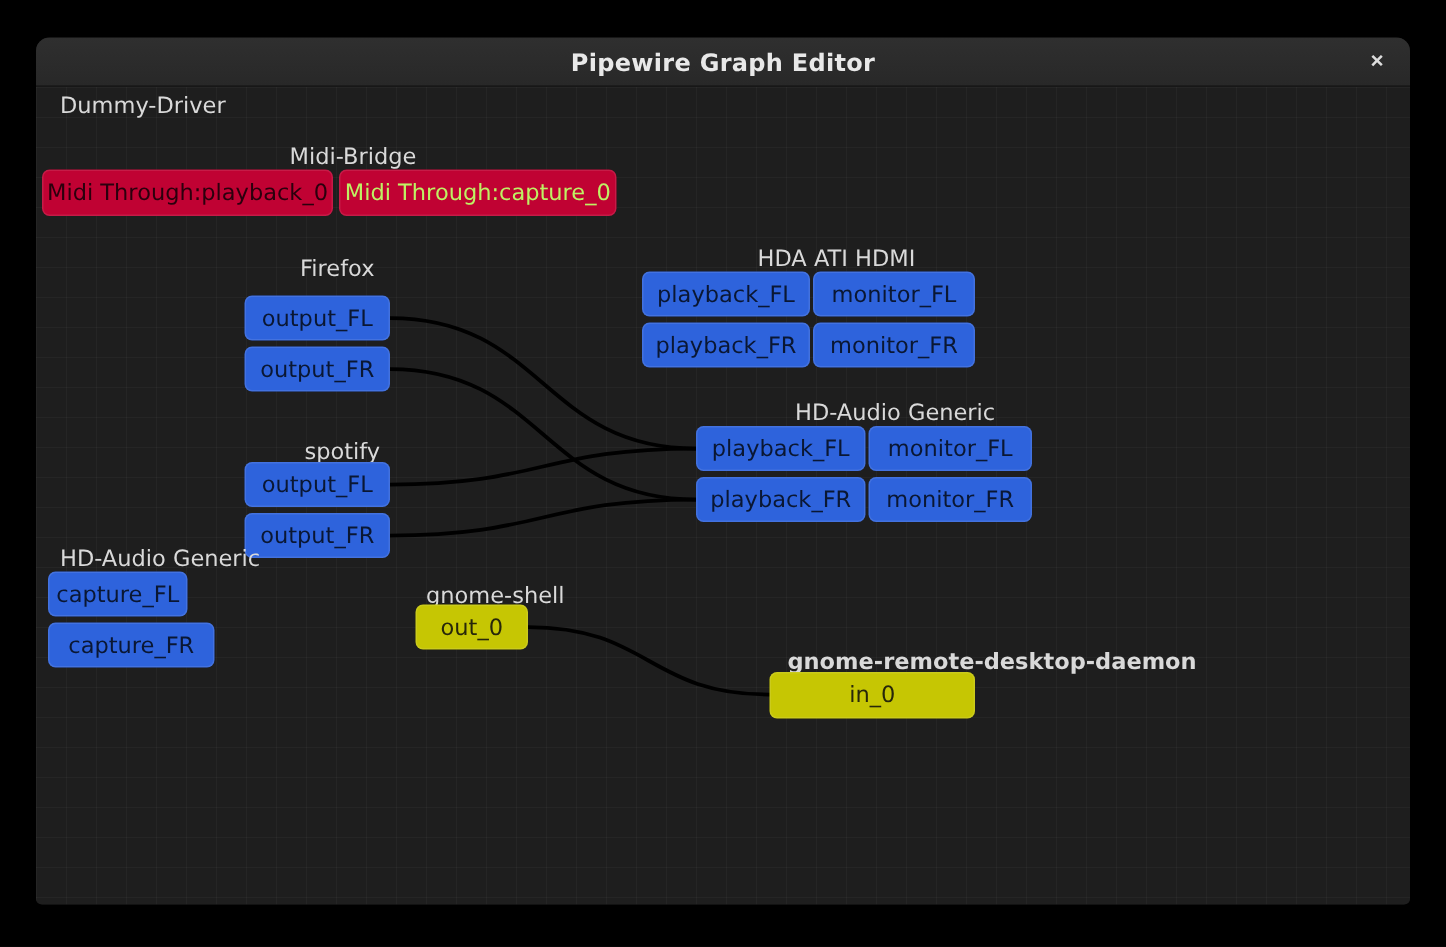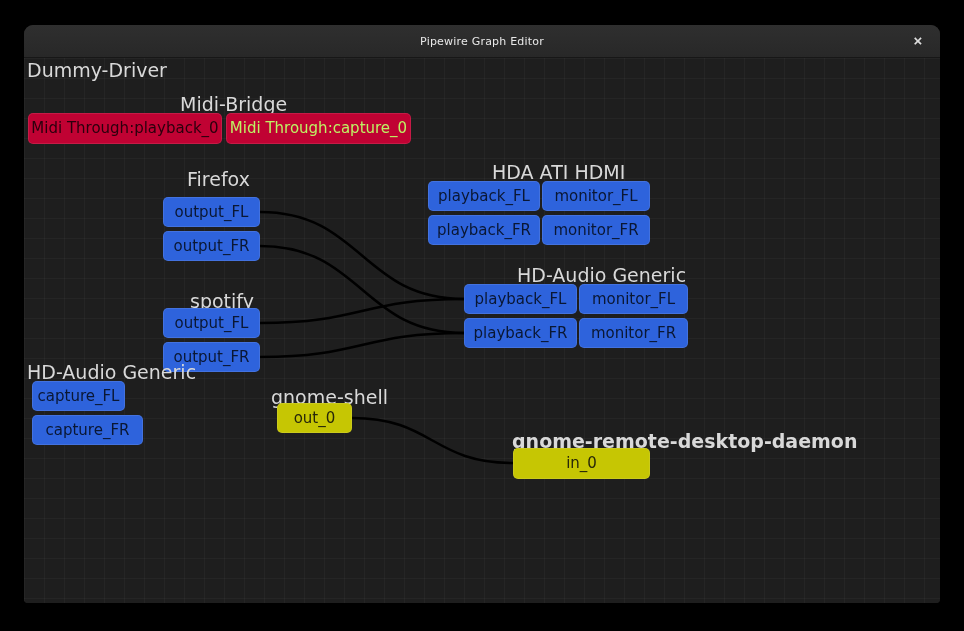--- a/index.html
+++ b/index.html
@@ -32,22 +32,22 @@
     position: relative;
     height: 32px;
     background: linear-gradient(#2f2f2f, #282828);
     border-bottom: 1px solid #171717;
     display: flex;
     align-items: center;
     justify-content: center;
   }
   .title-text {
     color: #e8e8e8;
-    font-size: 11px;
-    font-weight: normal;
+    font-size: 16px;
+    font-weight: bold;
     letter-spacing: 0.2px;
   }
   .close-btn {
     position: absolute;
     right: 10px;
     top: 4px;
     width: 24px;
     height: 24px;
     line-height: 24px;
     text-align: center;
@@ -78,23 +78,24 @@
   }
   .links-svg path {
     fill: none;
     stroke: #000000;
     stroke-width: 2.5px;
     stroke-linecap: round;
   }
   .node-label {
     position: absolute;
     color: #d9d9d9;
-    font-size: 19px;
+    font-size: 15px;
     white-space: nowrap;
     line-height: 18px;
+    margin-left: 13px;
   }
   .port {
     position: absolute;
     border-radius: 5px;
     font-size: 15px;
     text-align: center;
     white-space: nowrap;
     overflow: hidden;
     box-shadow: inset 0 0 0 1px rgba(255,255,255,0.10);
     cursor: pointer;

